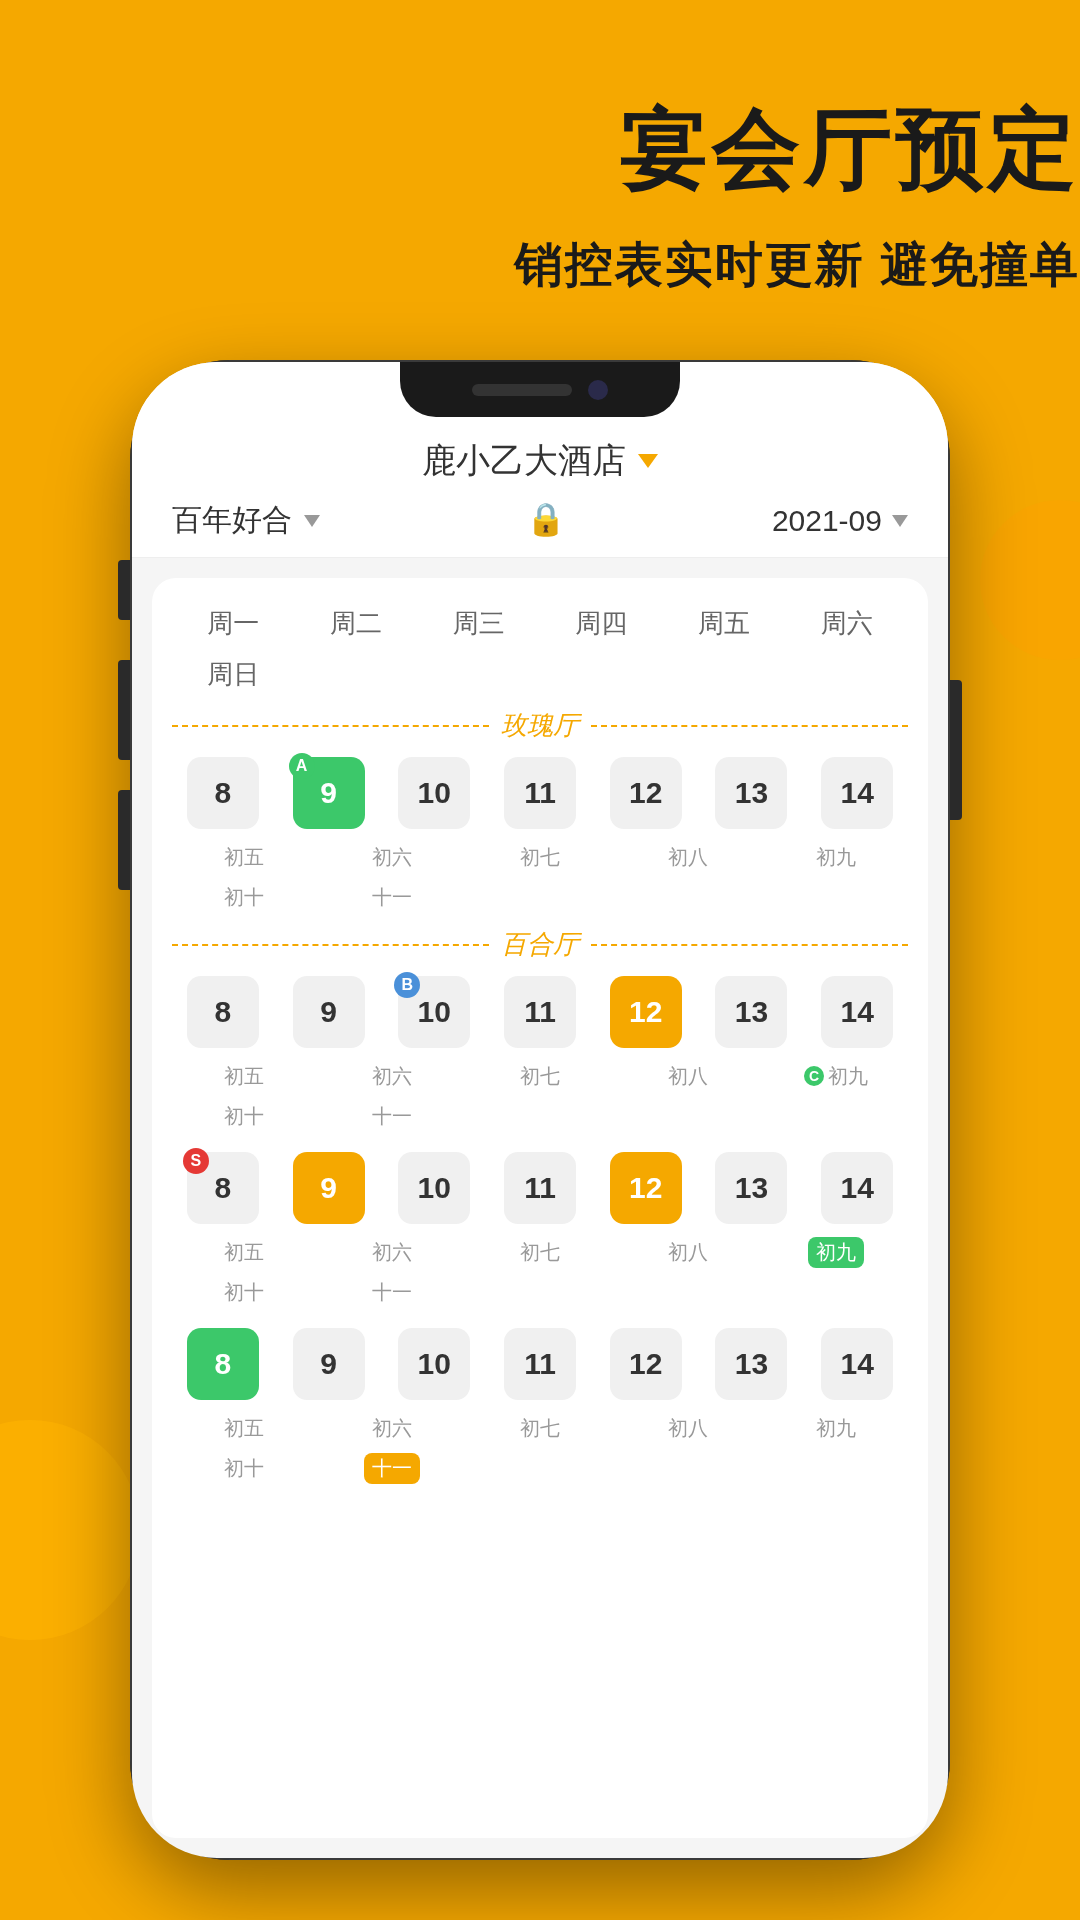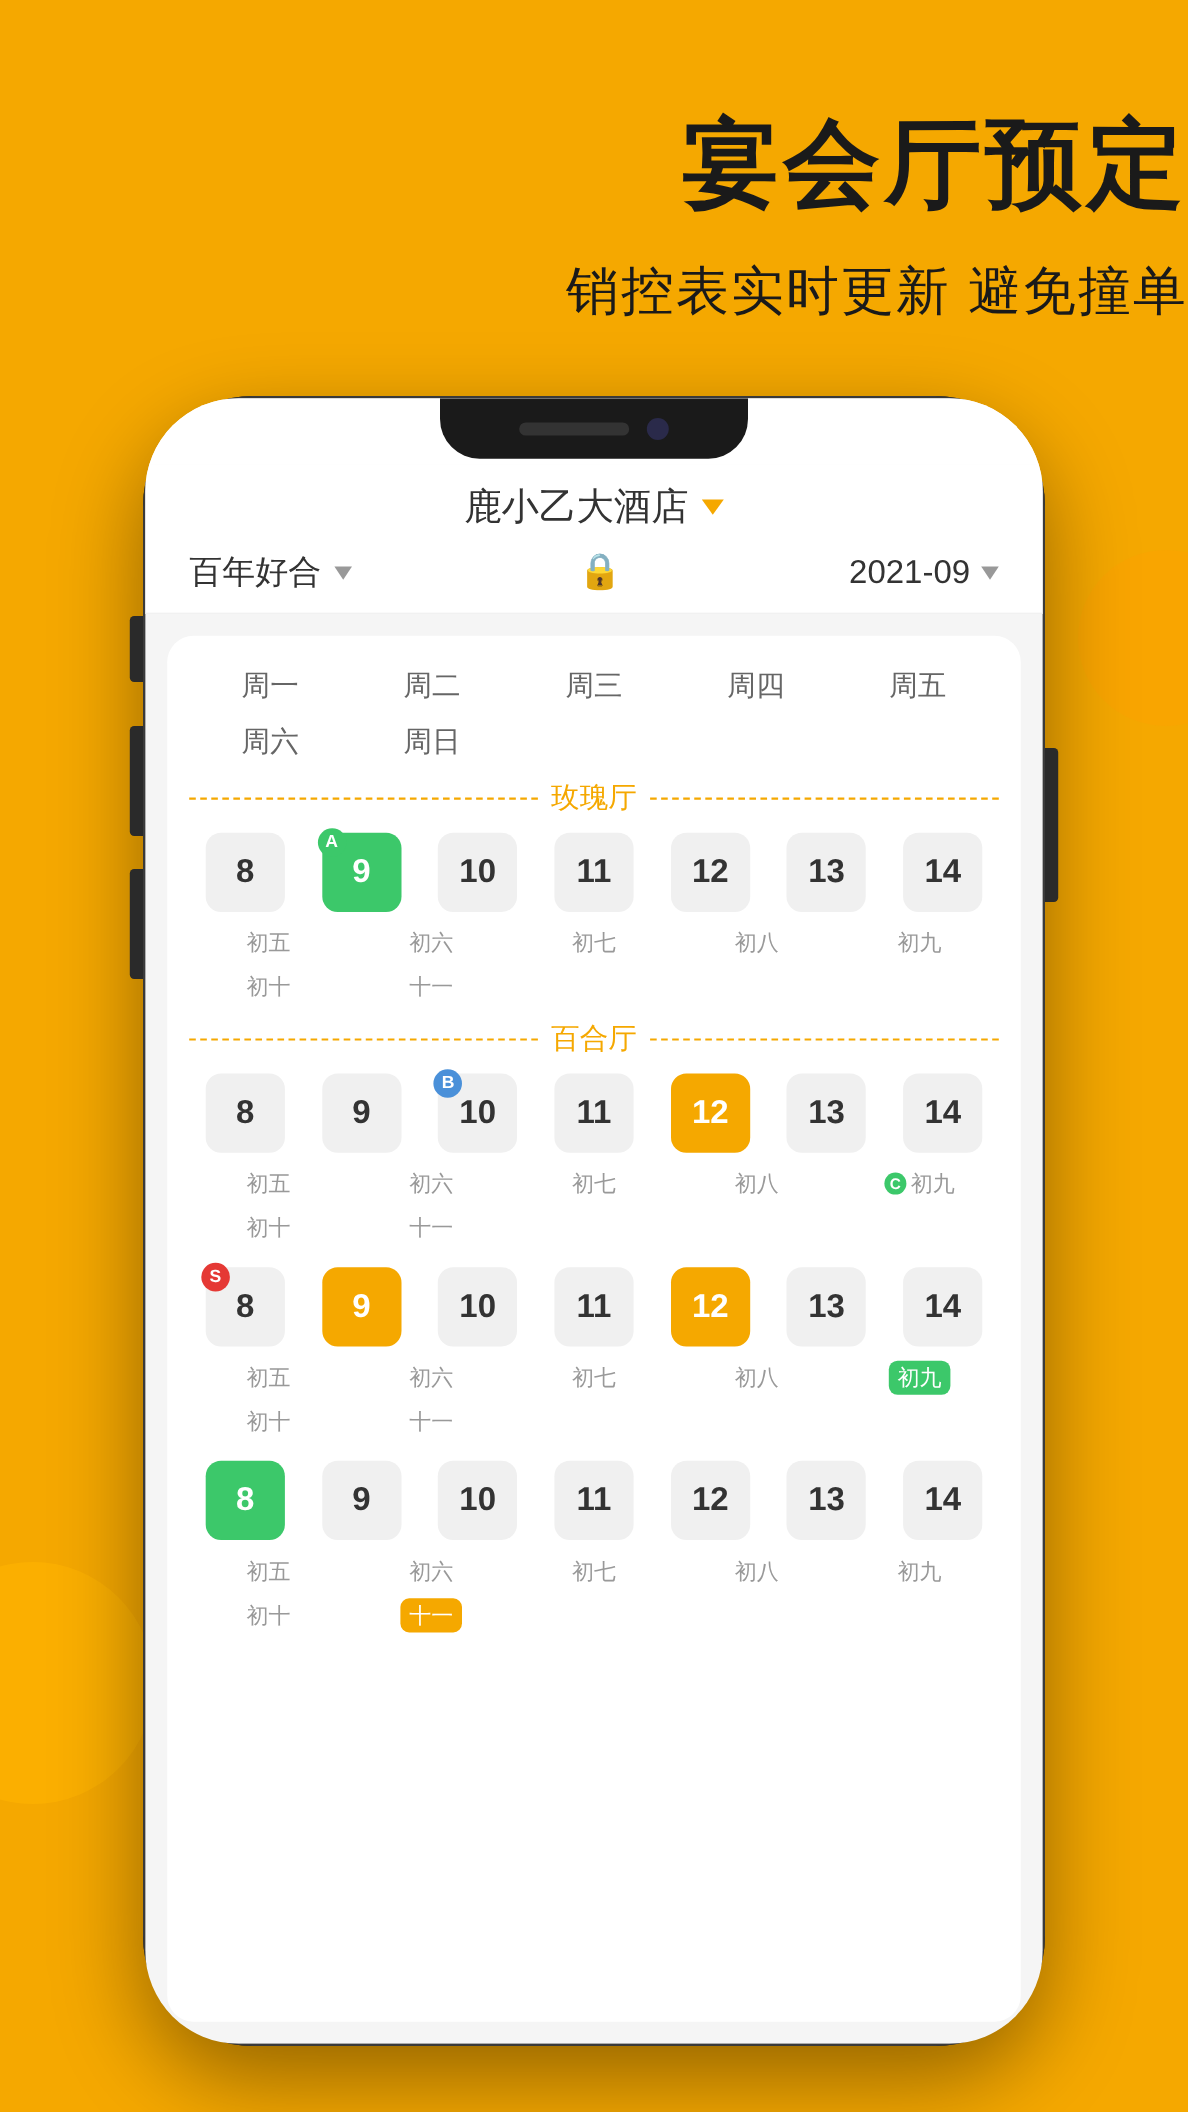--- a/index.html
+++ b/index.html
@@ -40,21 +40,21 @@
       padding-top: 90px;
     }
     .page-title {
       font-size: 88px;
       font-weight: 800;
       color: #1a1a1a;
       letter-spacing: 4px;
     }
     .page-subtitle {
       font-size: 48px;
-      font-weight: 400;
+      font-weight: 700;
       color: #1a1a1a;
       margin-top: 24px;
       letter-spacing: 2px;
     }
 
     
     .phone-wrapper {
       position: absolute;
       top: 360px;
       left: 50%;
@@ -230,21 +230,21 @@
       background: #fff;
       margin: 20px;
       border-radius: 24px;
       padding: 20px;
       overflow: hidden;
     }
 
     
     .weekday-header {
       display: grid;
-      grid-template-columns: repeat(5, 1fr);
+      grid-template-columns: repeat(6, 1fr);
       margin-bottom: 8px;
     }
     .weekday-cell {
       text-align: center;
       font-size: 26px;
       color: #666;
       padding: 8px 0;
     }
 
     
@@ -259,20 +259,21 @@
     }
     .hall-line {
       flex: 1;
       height: 1px;
       border-top: 2px dashed #F5A800;
     }
     .hall-name {
       font-size: 26px;
       color: #F5A800;
       white-space: nowrap;
+      font-style: italic;
     }
 
     
     .date-grid {
       display: grid;
       grid-template-columns: repeat(7, 1fr);
       gap: 4px;
       margin-bottom: 4px;
     }
 

